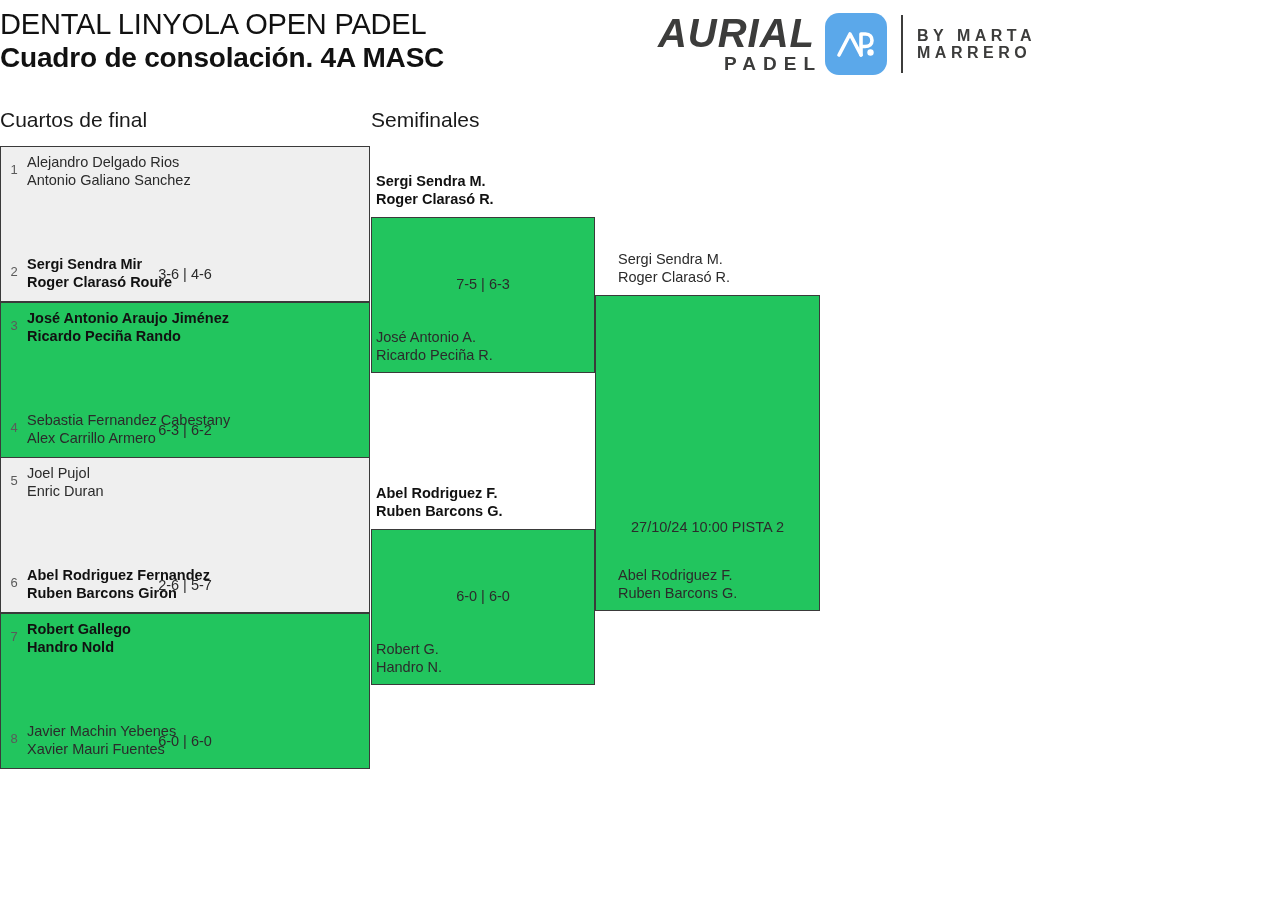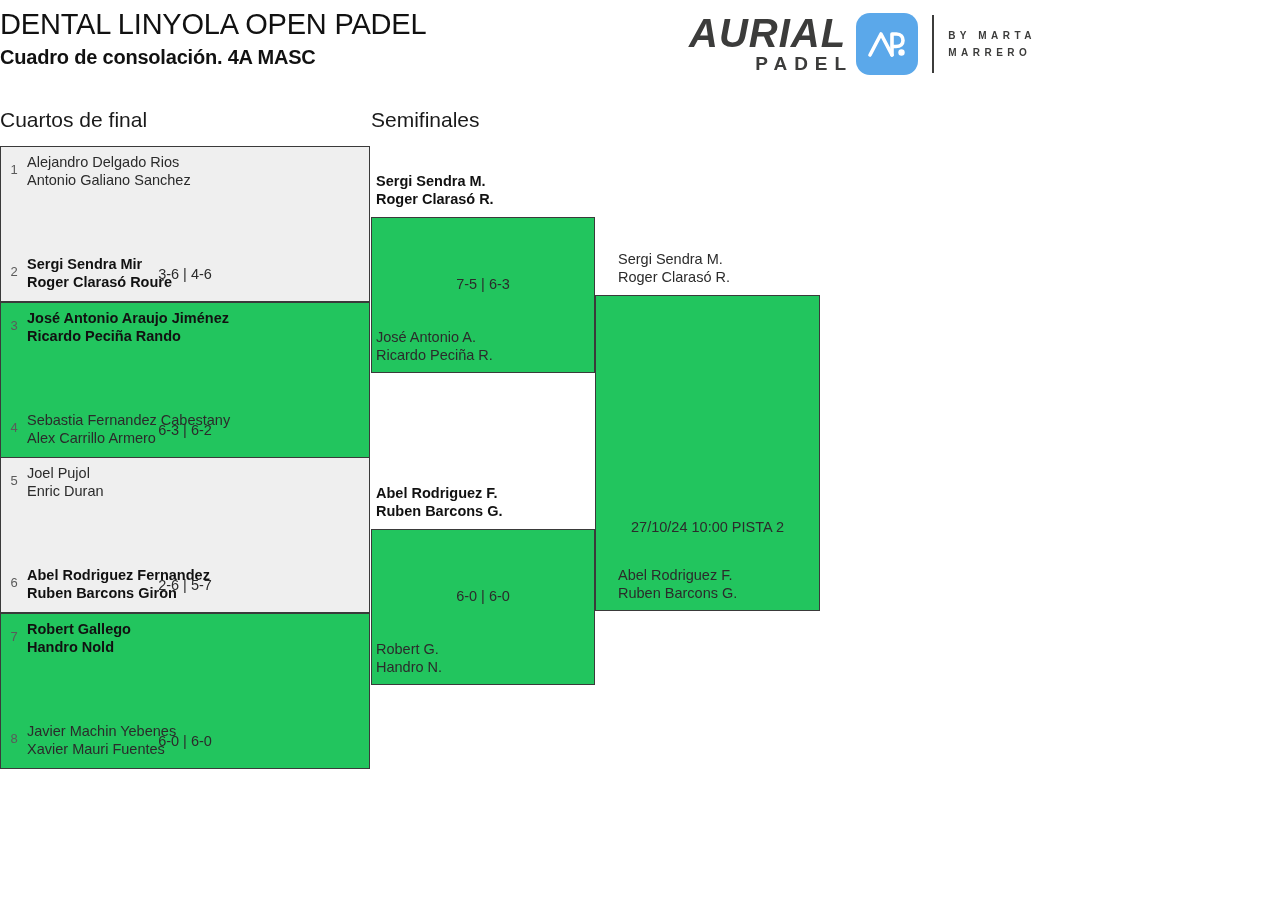--- a/index.html
+++ b/index.html
@@ -30,21 +30,21 @@
   }
   .title-line1 {
     font-size: 29px;
     font-weight: 400;
     letter-spacing: -0.2px;
     line-height: 33px;
     color: #111111;
     white-space: nowrap;
   }
   .title-line2 {
-    font-size: 20px;
+    font-size: 28px;
     font-weight: 700;
     letter-spacing: -0.2px;
     line-height: 33px;
     color: #111111;
     white-space: nowrap;
   }
 
   .logo {
     position: absolute;
     right: 0px; top: 8px;
@@ -91,21 +91,21 @@
     background: #3c3c3b;
     margin: 0 14px;
     flex: none;
   }
   .logo-by {
     display: flex;
     flex-direction: column;
     justify-content: center;
   }
   .logo-by span {
-    font-size: 10px;
+    font-size: 16px;
     font-weight: 700;
     letter-spacing: 4.5px;
     color: #3c3c3b;
     line-height: 17px;
   }
 
   
   .bracket {
     position: absolute;
     left: 0; top: 92px;

